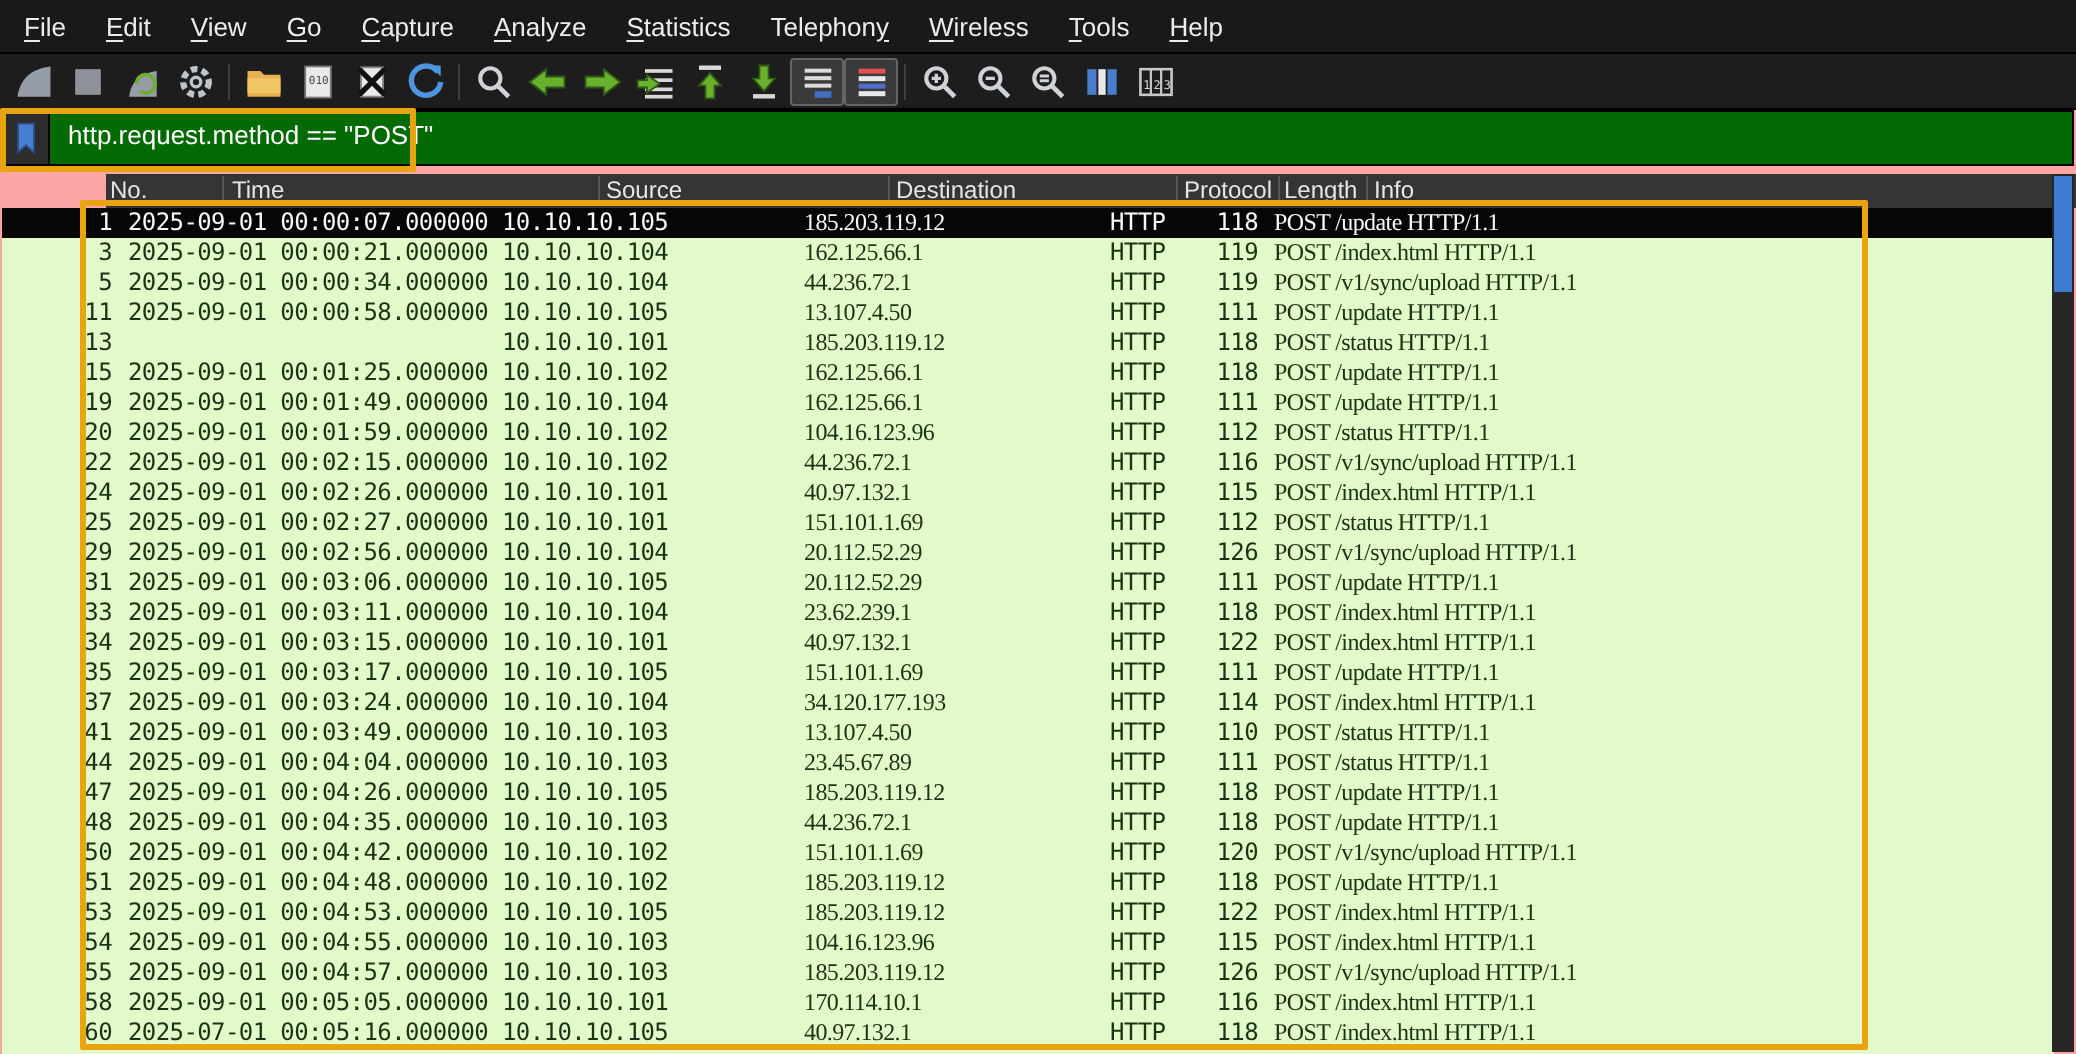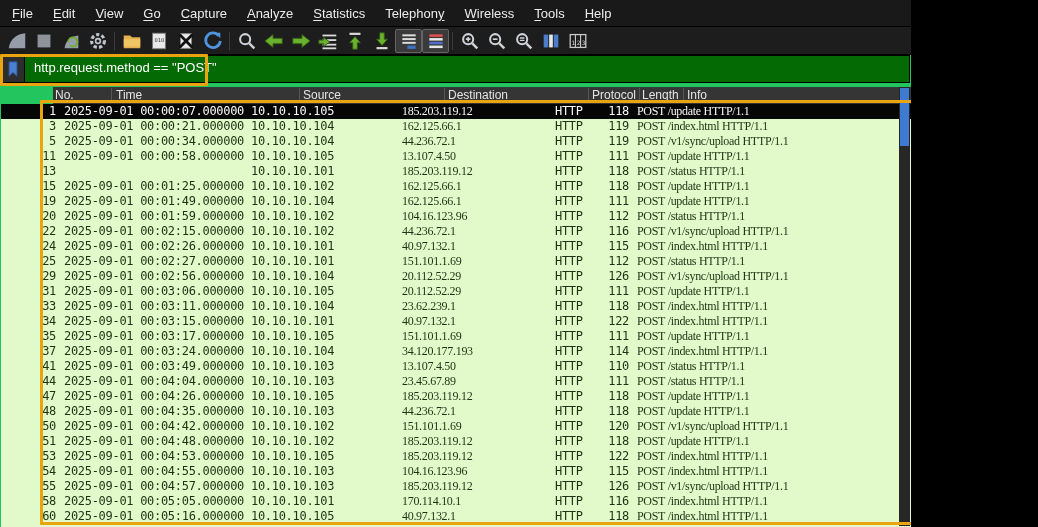--- a/index.html
+++ b/index.html
@@ -1,16 +1,16 @@
 <!DOCTYPE html>
 <html><head>
 <meta charset="utf-8">
 <style>
   html,body{margin:0;padding:0;background:#000;}
-  .app{position:relative;width:911px;height:527px;background:#22c55e;overflow:hidden;
+  .app{position:relative;width:1038px;height:527px;background:#fca5a5;overflow:hidden;
        font-family:"Liberation Sans",sans-serif;-webkit-font-smoothing:antialiased;}
   
   .menubar{position:absolute;top:0;left:0;right:0;height:26px;background:#191919;
            display:flex;align-items:center;padding-left:2px;border-bottom:1px solid #000;}
   .menu-item{color:#ececec;font-size:13px;padding:4px 10px;cursor:default;}
   .menu-item u{text-decoration:underline;text-underline-offset:2px;}
   
   .toolbar{position:absolute;top:27px;left:0;right:0;height:27px;background:#1d1d1d;
            display:flex;align-items:center;padding-left:3px;border-bottom:1px solid #000;}
   .tbtn{width:27px;height:24px;display:flex;align-items:center;justify-content:center;flex:none;}
@@ -254,21 +254,21 @@
       <div class="prow"><div class="pc c-no">41</div><div class="pc c-time">2025-09-01 00:03:49.000000</div><div class="pc c-src">10.10.10.103</div><div class="pc c-dst">13.107.4.50</div><div class="pc c-proto">HTTP</div><div class="pc c-len">110</div><div class="pc c-info">POST /status HTTP/1.1</div></div>
       <div class="prow"><div class="pc c-no">44</div><div class="pc c-time">2025-09-01 00:04:04.000000</div><div class="pc c-src">10.10.10.103</div><div class="pc c-dst">23.45.67.89</div><div class="pc c-proto">HTTP</div><div class="pc c-len">111</div><div class="pc c-info">POST /status HTTP/1.1</div></div>
       <div class="prow"><div class="pc c-no">47</div><div class="pc c-time">2025-09-01 00:04:26.000000</div><div class="pc c-src">10.10.10.105</div><div class="pc c-dst">185.203.119.12</div><div class="pc c-proto">HTTP</div><div class="pc c-len">118</div><div class="pc c-info">POST /update HTTP/1.1</div></div>
       <div class="prow"><div class="pc c-no">48</div><div class="pc c-time">2025-09-01 00:04:35.000000</div><div class="pc c-src">10.10.10.103</div><div class="pc c-dst">44.236.72.1</div><div class="pc c-proto">HTTP</div><div class="pc c-len">118</div><div class="pc c-info">POST /update HTTP/1.1</div></div>
       <div class="prow"><div class="pc c-no">50</div><div class="pc c-time">2025-09-01 00:04:42.000000</div><div class="pc c-src">10.10.10.102</div><div class="pc c-dst">151.101.1.69</div><div class="pc c-proto">HTTP</div><div class="pc c-len">120</div><div class="pc c-info">POST /v1/sync/upload HTTP/1.1</div></div>
       <div class="prow"><div class="pc c-no">51</div><div class="pc c-time">2025-09-01 00:04:48.000000</div><div class="pc c-src">10.10.10.102</div><div class="pc c-dst">185.203.119.12</div><div class="pc c-proto">HTTP</div><div class="pc c-len">118</div><div class="pc c-info">POST /update HTTP/1.1</div></div>
       <div class="prow"><div class="pc c-no">53</div><div class="pc c-time">2025-09-01 00:04:53.000000</div><div class="pc c-src">10.10.10.105</div><div class="pc c-dst">185.203.119.12</div><div class="pc c-proto">HTTP</div><div class="pc c-len">122</div><div class="pc c-info">POST /index.html HTTP/1.1</div></div>
       <div class="prow"><div class="pc c-no">54</div><div class="pc c-time">2025-09-01 00:04:55.000000</div><div class="pc c-src">10.10.10.103</div><div class="pc c-dst">104.16.123.96</div><div class="pc c-proto">HTTP</div><div class="pc c-len">115</div><div class="pc c-info">POST /index.html HTTP/1.1</div></div>
       <div class="prow"><div class="pc c-no">55</div><div class="pc c-time">2025-09-01 00:04:57.000000</div><div class="pc c-src">10.10.10.103</div><div class="pc c-dst">185.203.119.12</div><div class="pc c-proto">HTTP</div><div class="pc c-len">126</div><div class="pc c-info">POST /v1/sync/upload HTTP/1.1</div></div>
       <div class="prow"><div class="pc c-no">58</div><div class="pc c-time">2025-09-01 00:05:05.000000</div><div class="pc c-src">10.10.10.101</div><div class="pc c-dst">170.114.10.1</div><div class="pc c-proto">HTTP</div><div class="pc c-len">116</div><div class="pc c-info">POST /index.html HTTP/1.1</div></div>
-      <div class="prow"><div class="pc c-no">60</div><div class="pc c-time">2025-09-01 00:05:16.000000</div><div class="pc c-src">10.10.10.105</div><div class="pc c-dst">40.97.132.1</div><div class="pc c-proto">HTTP</div><div class="pc c-len">118</div><div class="pc c-info">POST /index.html HTTP/1.1</div></div>
+      <div class="prow"><div class="pc c-no">60</div><div class="pc c-time">2025-07-01 00:05:16.000000</div><div class="pc c-src">10.10.10.105</div><div class="pc c-dst">40.97.132.1</div><div class="pc c-proto">HTTP</div><div class="pc c-len">118</div><div class="pc c-info">POST /index.html HTTP/1.1</div></div>
     </div>
 
   <div class="vscroll">
     <div class="vthumb"></div>
   </div>
 
   <div class="ann ann-filter"></div>
   <div class="ann ann-list"></div>
 
 </div>

